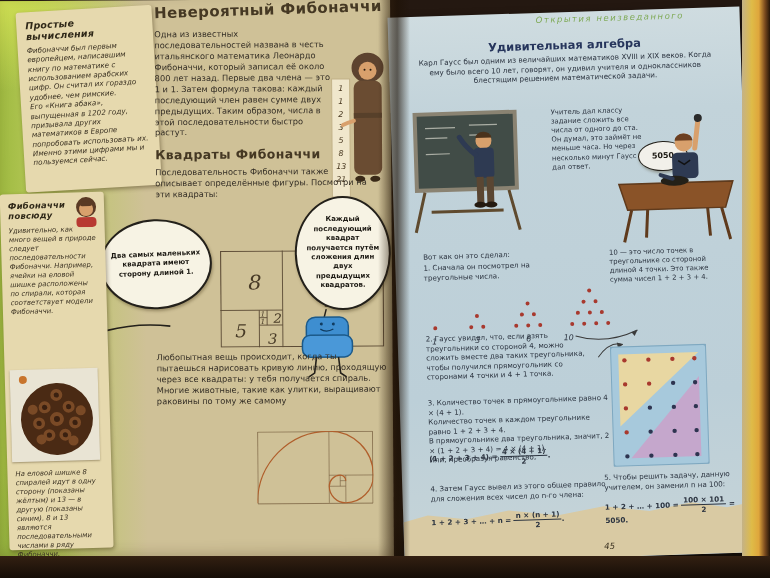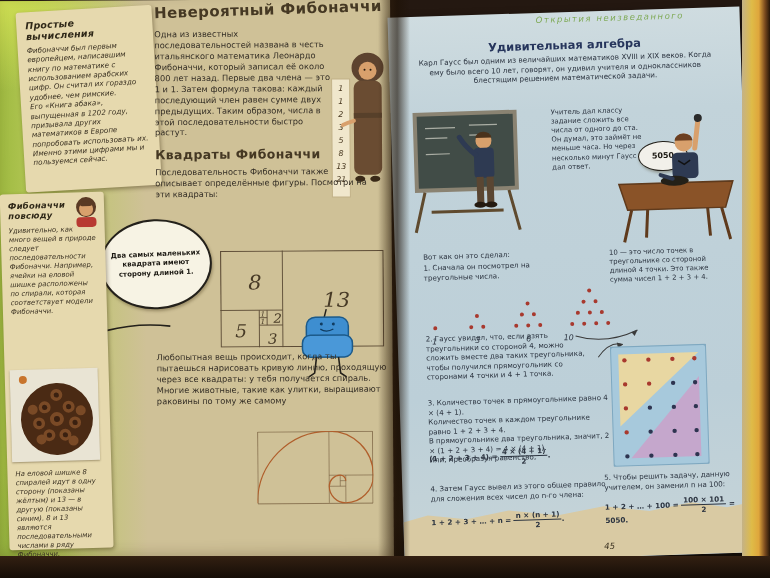--- a/index.html
+++ b/index.html
@@ -91,20 +91,21 @@
       <path d="M30,18 L22,8" stroke="#23201a" stroke-width="1.5"></path>
       <rect x="18" y="16" width="30" height="46" rx="5" fill="#3e8ed0" stroke="#1c5a8a" stroke-width="1.5"></rect>
       <path d="M24,30 q4,3 9,0" stroke="#103c60" stroke-width="1.2" fill="none"></path>
       <circle cx="26" cy="25" r="1.4" fill="#103c60"></circle>
         <circle cx="36" cy="25" r="1.4" fill="#103c60"></circle>
       <path d="M48,38 Q80,30 112,34" stroke="#23201a" stroke-width="1.6" fill="none"></path>
       <path d="M18,40 Q8,46 4,54" stroke="#23201a" stroke-width="1.6" fill="none"></path>
       <path d="M26,62 L24,82 L18,86 M40,62 L42,82 L48,86" stroke="#23201a" stroke-width="1.6" fill="none"></path>
     </svg>
 
+    <div class="abs bubble" style="left:299px;top:197px;width:96px;height:114px;padding:9px;box-sizing:border-box;border-radius:50%;">Каждый последующий квадрат получается путём сложения длин двух предыдущих квадратов.</div>
     <svg class="abs" style="left:300px;top:308px;" width="70" height="76">
       <path d="M30,2 L28,10" stroke="#23201a" stroke-width="1.5"></path>
       <rect x="10" y="10" width="42" height="34" rx="9" fill="#3e8ed0" stroke="#1c5a8a" stroke-width="1.5"></rect>
       <rect x="6" y="28" width="50" height="22" rx="8" fill="#4a98d8" stroke="#1c5a8a" stroke-width="1.5"></rect>
       <path d="M24,22 q6,4 13,0" stroke="#103c60" stroke-width="1.3" fill="none"></path>
       <circle cx="25" cy="17" r="1.5" fill="#103c60"></circle>
         <circle cx="37" cy="17" r="1.5" fill="#103c60"></circle>
       <path d="M20,50 L18,66 L12,70 M42,50 L44,66 L50,70" stroke="#23201a" stroke-width="1.6" fill="none"></path>
     </svg>
 

